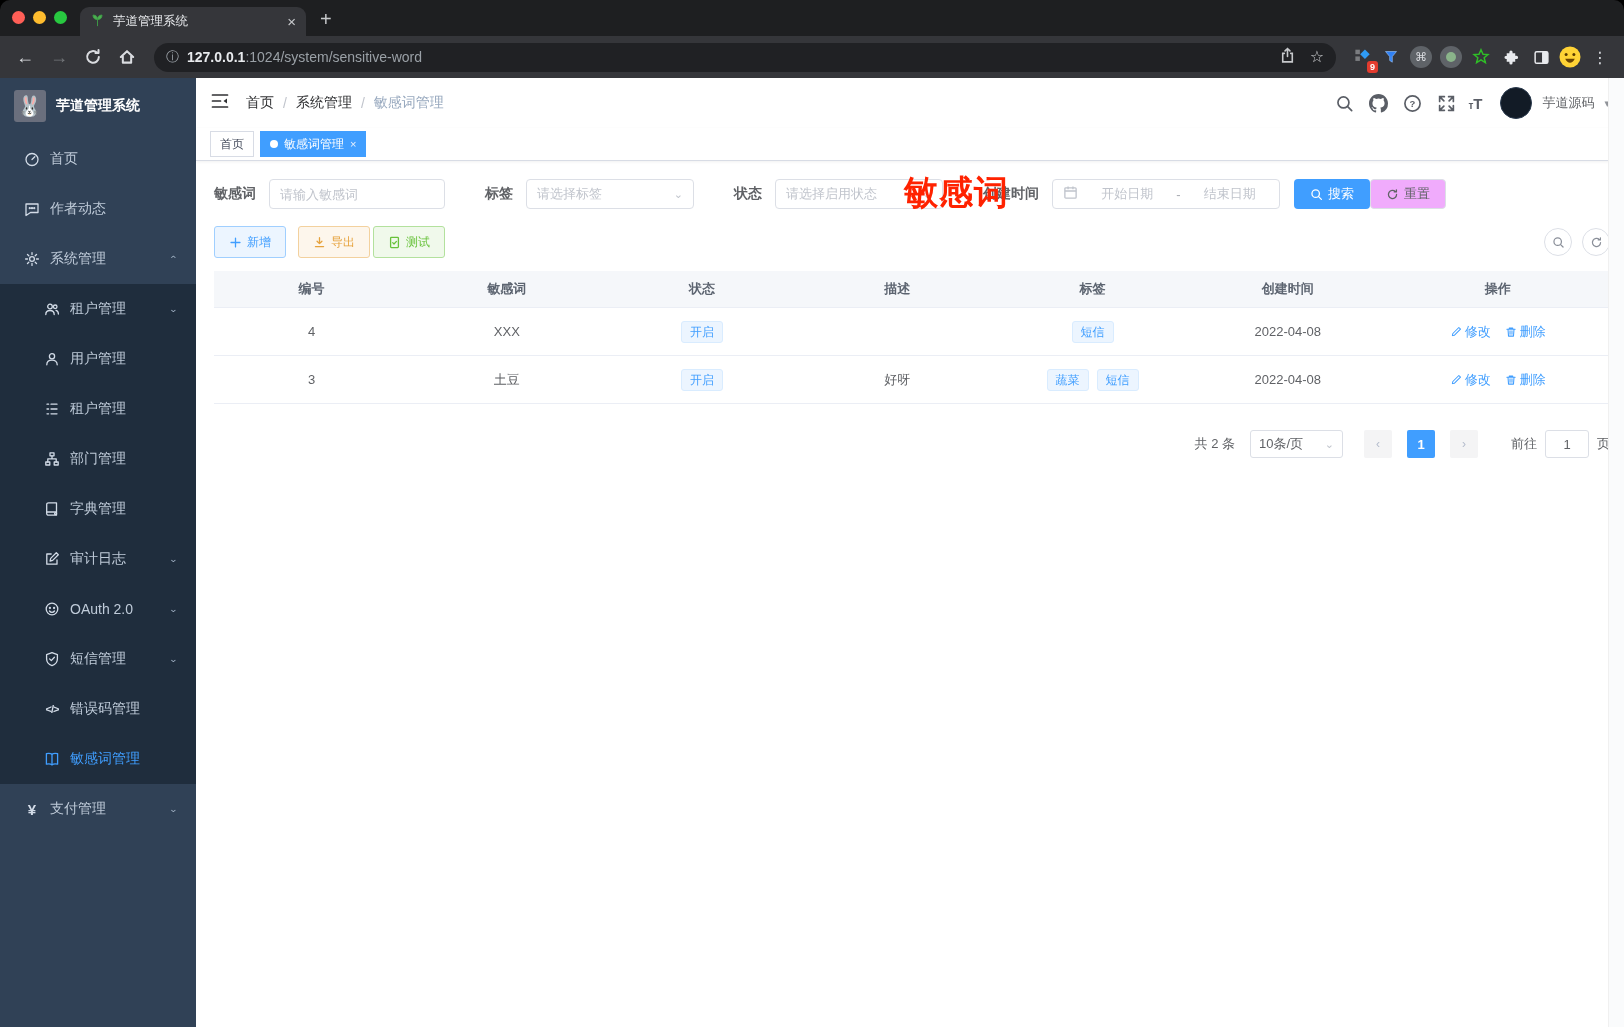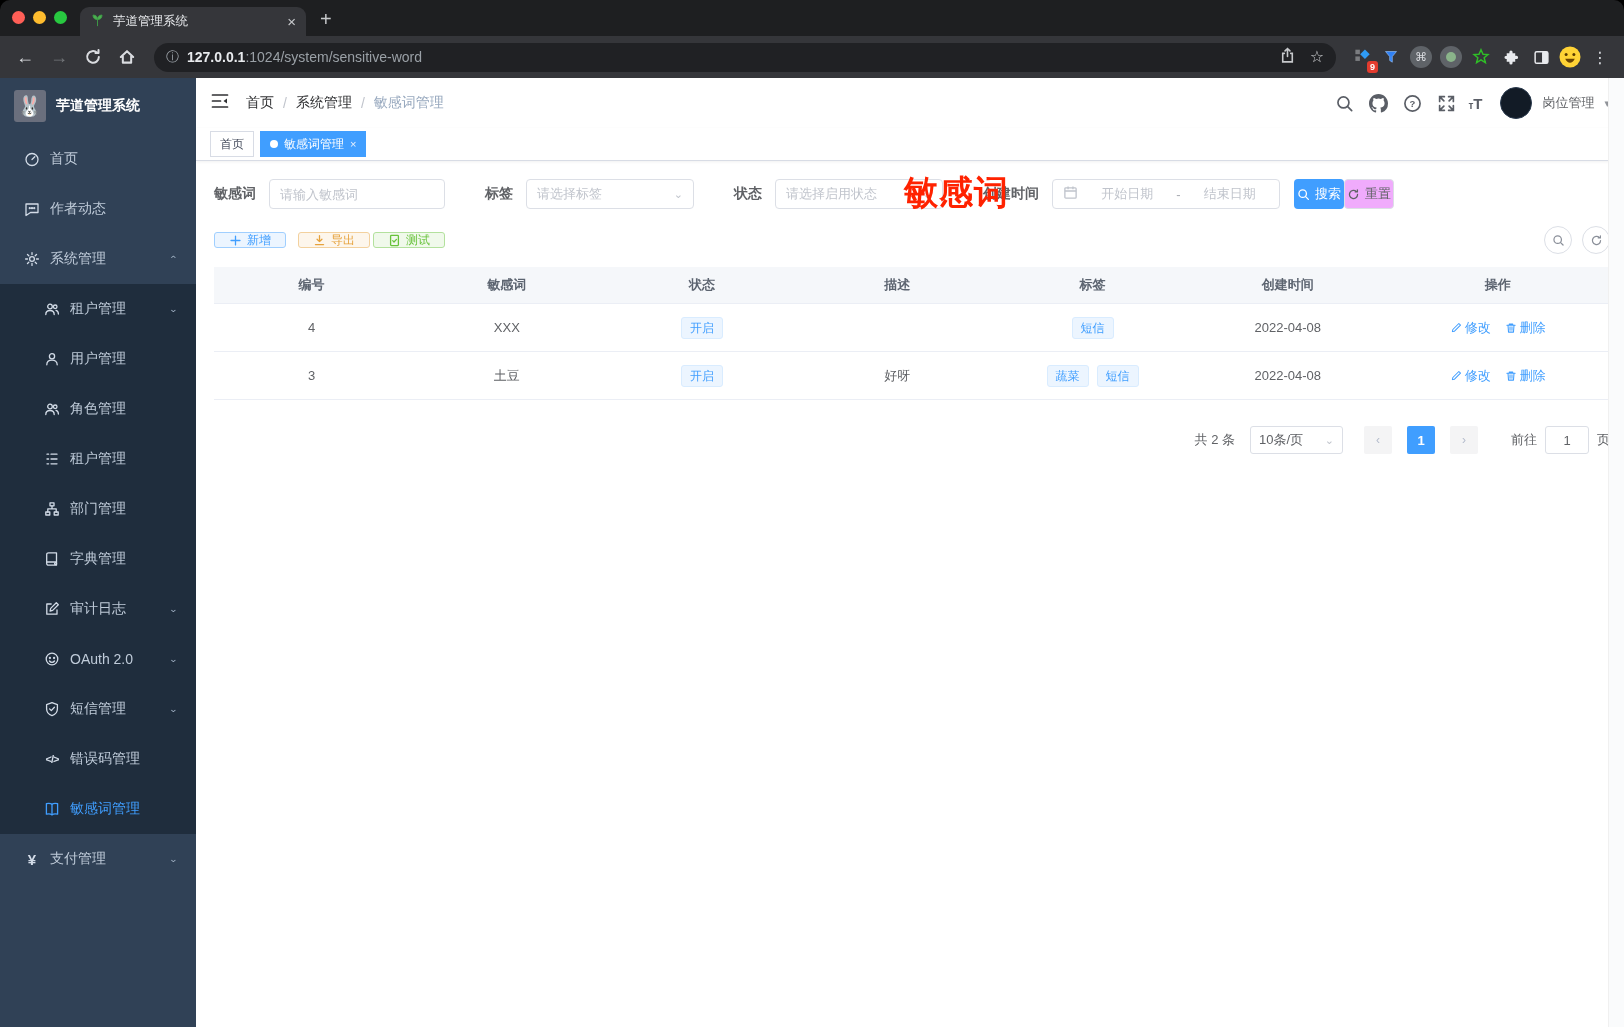--- a/index.html
+++ b/index.html
@@ -83,27 +83,27 @@
   .f-label { font-size:14px; font-weight:700; color:#606266; margin-right:13px; white-space:nowrap; }
   .f-input, .f-select, .f-date { height:30px; border:1px solid #dcdfe6; border-radius:4px; background:#fff; display:flex; align-items:center; padding:0 10px; font-size:13px; color:#c0c4cc; }
   .f-input input { border:none; outline:none; width:100%; font-size:13px; color:#606266; font-family:inherit; }
   .f-input input::placeholder { color:#c0c4cc; }
   .f-input { width:176px; margin-right:40px; }
   .f-select { width:168px; margin-right:40px; justify-content:space-between; }
   .sel-caret { color:#c0c4cc; font-size:11px; }
   .f-date { width:228px; gap:10px; margin-right:12px; color:#a8abb2; }
   .f-date .ph { color:#c0c4cc; flex:1; text-align:center; }
   .cal-ic svg { width:15px; height:15px; stroke:#c0c4cc; fill:none; stroke-width:1.4; }
-  .btn { height:30px; border-radius:4px; display:inline-flex; align-items:center; justify-content:center; font-size:13px; padding:0 2px; gap:5px; cursor:pointer; border:1px solid transparent; }
+  .btn { height:30px; border-radius:4px; display:inline-flex; align-items:center; justify-content:center; font-size:13px; padding:0 15px; gap:5px; cursor:pointer; border:1px solid transparent; }
   .btn svg { width:13px; height:13px; stroke:currentColor; fill:none; stroke-width:1.6; stroke-linecap:round; stroke-linejoin:round; }
   .btn-primary { background:#409eff; color:#fff; margin-left:2px; }
   .btn-default { background:#f0abfc; border-color:#dcdfe6; color:#606266; margin-left:0;font-family:Liberation Serif, serif; }
 
   .action-row { display:flex; align-items:center; margin-top:17px; }
-  .btn-sm { height:16px; font-size:12px; padding:0 14px; border-radius:3px; }
+  .btn-sm { height:32px; font-size:12px; padding:0 14px; border-radius:3px; }
   .plain-blue { background:#ecf5ff; border-color:#a0cfff; color:#409eff; }
   .plain-yellow { background:#fdf6ec; border-color:#f3d19e; color:#e6a23c; margin-left:12px; }
   .plain-green { background:#f0f9eb; border-color:#b3e19d; color:#67c23a; margin-left:3px; }
   .round-btns { margin-left:auto; display:flex; gap:10px; }
   .rbtn { width:28px; height:28px; border-radius:50%; border:1px solid #dcdfe6; background:#fff; display:flex; align-items:center; justify-content:center; color:#8a8f99; }
   .rbtn svg { width:13px; height:13px; stroke:currentColor; fill:none; stroke-width:1.5; stroke-linecap:round; }
 
   
   .table { margin-top:13px; width:100%; border-bottom:1px solid #ebeef5; }
   .trow { display:grid; grid-template-columns:1fr 1fr 1fr 1fr 1fr 1fr 1.15fr; align-items:center; }
@@ -285,31 +285,20 @@
         <div class="mi lv2">
           <span class="ic">
               <svg viewBox="0 0 16 16">
                 <circle cx="8" cy="5.2" r="2.6"></circle>
                 <path d="M2.8 13.8c0-3 2.3-4.6 5.2-4.6s5.2 1.6 5.2 4.6"></path>
               </svg>
             </span>
           <span>用户管理</span>
         </div>
 
-        <div class="mi lv2">
-          <span class="ic">
-              <svg viewBox="0 0 16 16">
-                <circle cx="6" cy="5.5" r="2.3"></circle>
-                <path d="M1.8 13.5c0-2.6 1.9-4 4.2-4s4.2 1.4 4.2 4"></path>
-                <circle cx="11.2" cy="5.8" r="1.8"></circle>
-                <path d="M12 9.4c1.5.5 2.4 1.8 2.4 3.6"></path>
-              </svg>
-            </span>
-          <span>角色管理</span>
-        </div>
 
         <div class="mi lv2">
           <span class="ic">
               <svg viewBox="0 0 16 16">
                 <path d="M3 3.2h1.6M3 8h1.6M3 12.8h1.6M7 3.2h6M7 8h6M7 12.8h6"></path>
               </svg>
             </span>
           <span>租户管理</span>
         </div>
 
@@ -431,21 +420,21 @@
                 <text x="9" y="12.3" text-anchor="middle" font-size="9" fill="#5a5e66" stroke="none" font-weight="bold">?</text>
               </svg>
             </span>
           <span class="hic">
               <svg viewBox="0 0 18 18">
                 <path d="M2.5 7V2.5H7M11 2.5h4.5V7M15.5 11v4.5H11M7 15.5H2.5V11M2.5 2.5l4 4M15.5 2.5l-4 4M15.5 15.5l-4-4M2.5 15.5l4-4"></path>
               </svg>
             </span>
           <span class="fontsize"><span class="sm">т</span><span>T</span></span>
           <span class="avatar"></span>
-          <span class="uname">岗位管理</span>
+          <span class="uname">芋道源码</span>
           <span class="caret">▾</span>
         </div>
       </div>
 
       <div class="tagsview">
         <span class="tag-item">
           <span>首页</span>
         </span>
         <span class="tag-item active">
           <span class="tag-dot"></span>

